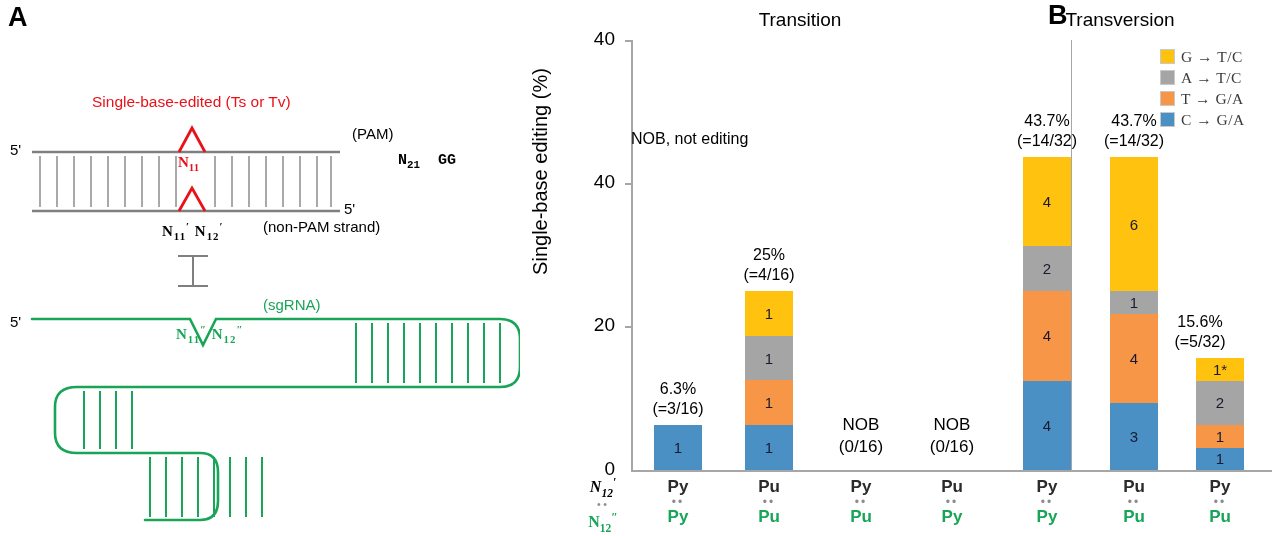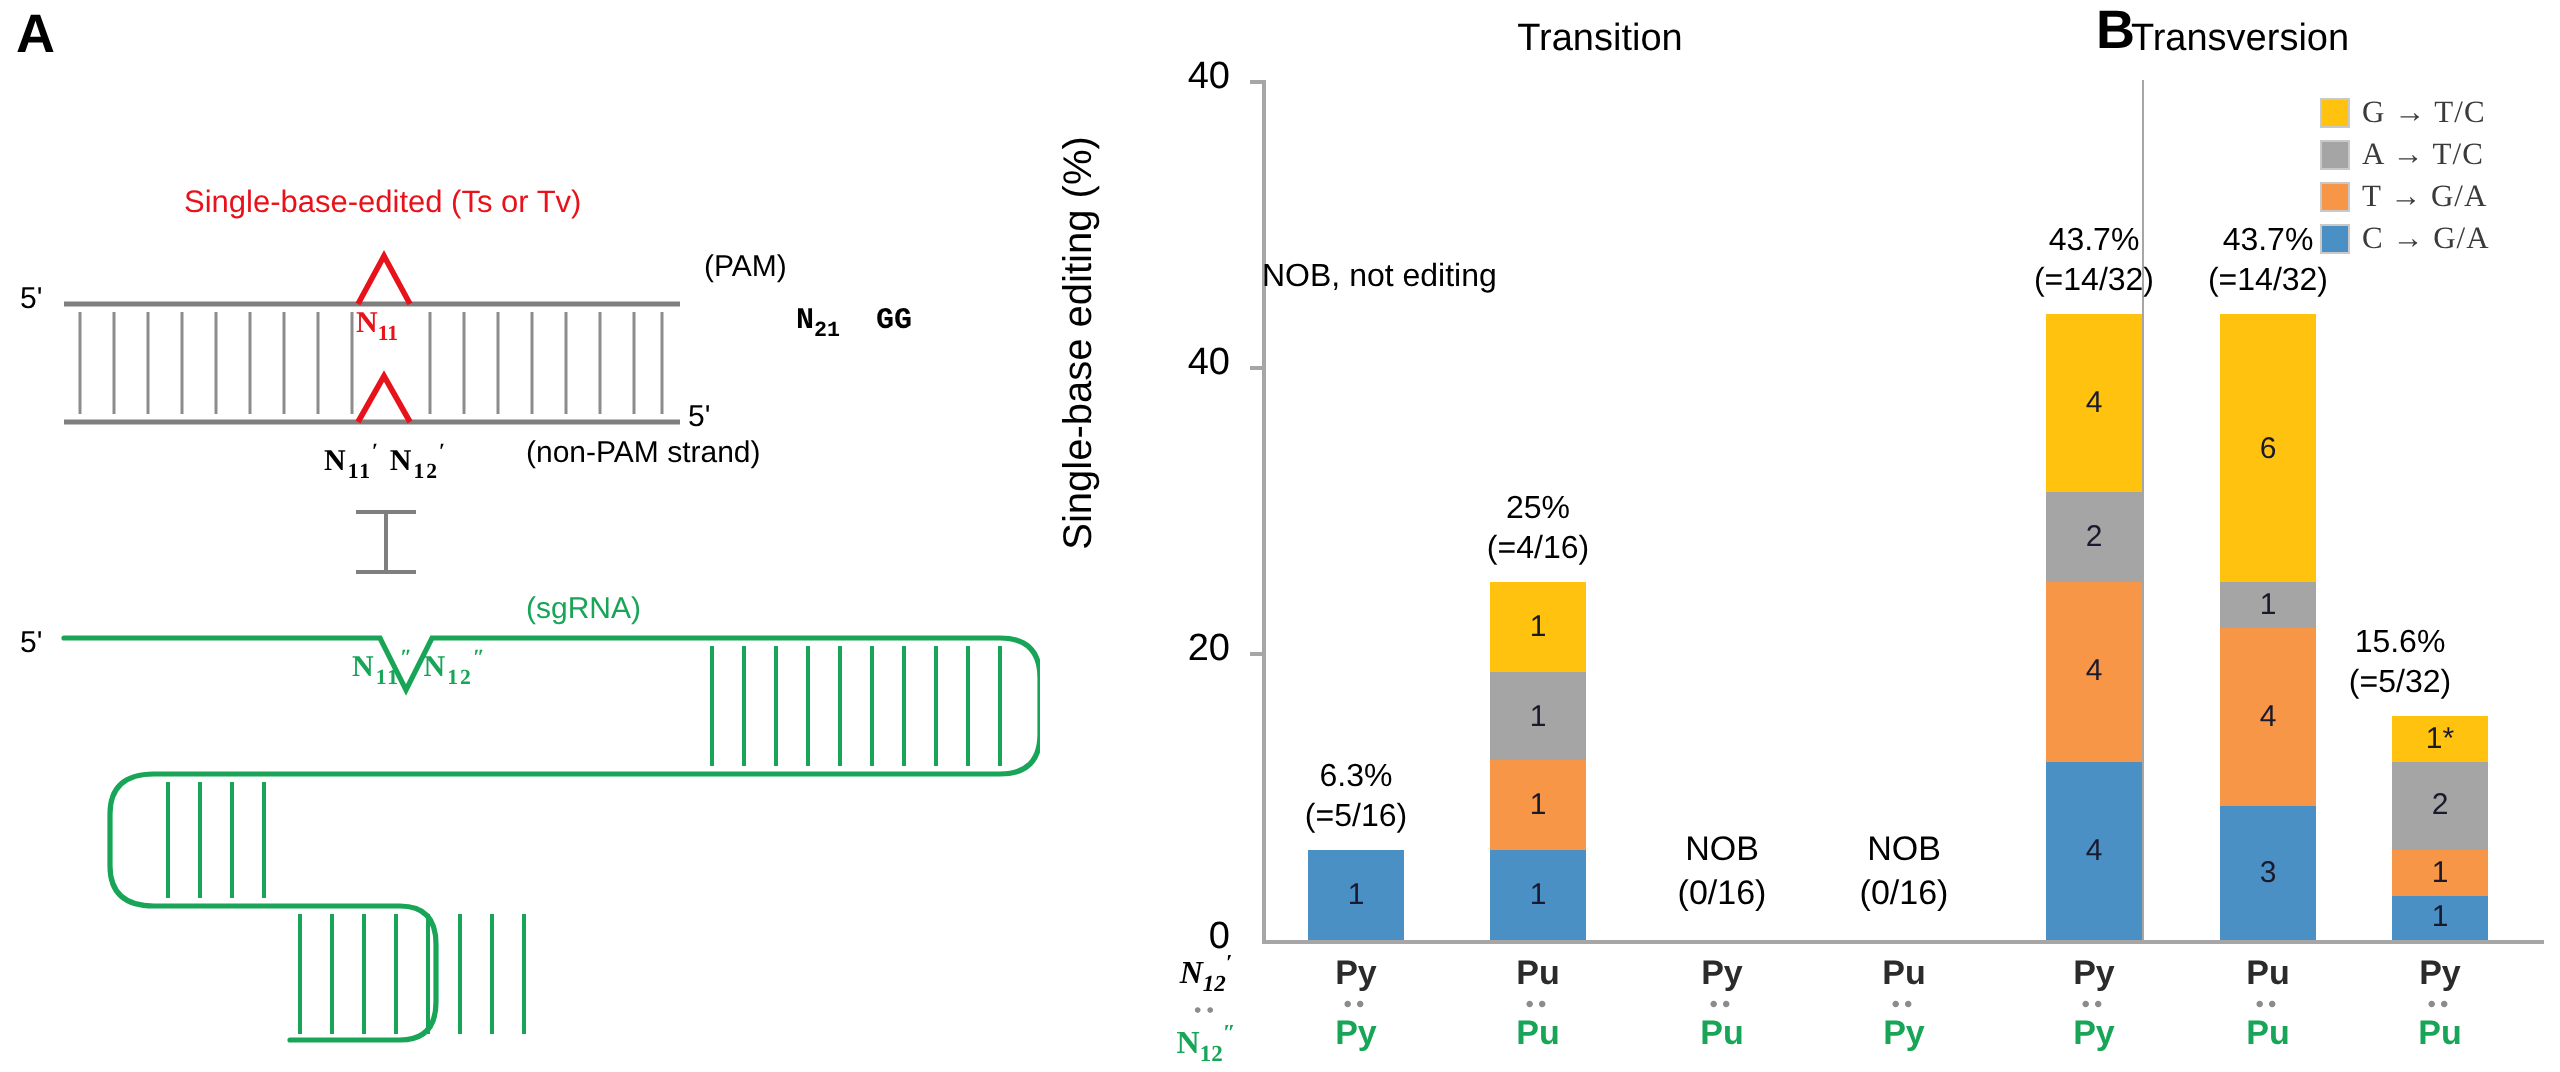--- a/index.html
+++ b/index.html
@@ -201,21 +201,21 @@
       <span class="legend-text">C → G/A</span>
     </div>
   </div>
 
   <div id="bars-layer">
       <div class="bar" style="left: 134px; top: 424.85px; height: 45.15px;">
         <div class="seg" style="background: rgb(74, 144, 196); height: 45.15px;">1</div>
       </div>
       <div class="bar-caption" style="left: 98px; top: 378.85px;">
         <div>6.3%</div>
-        <div>(=5/16)</div>
+        <div>(=3/16)</div>
       </div>
       <div class="bar" style="left: 225px; top: 290.833px; height: 179.167px;">
         <div class="seg" style="background: rgb(255, 194, 14); height: 44.7917px;">1</div>
         <div class="seg" style="background: rgb(165, 165, 165); height: 44.7917px;">1</div>
         <div class="seg" style="background: rgb(247, 150, 70); height: 44.7917px;">1</div>
         <div class="seg" style="background: rgb(74, 144, 196); height: 44.7917px;">1</div>
       </div>
       <div class="bar-caption" style="left: 189px; top: 244.833px;">
         <div>25%</div>
         <div>(=4/16)</div>

